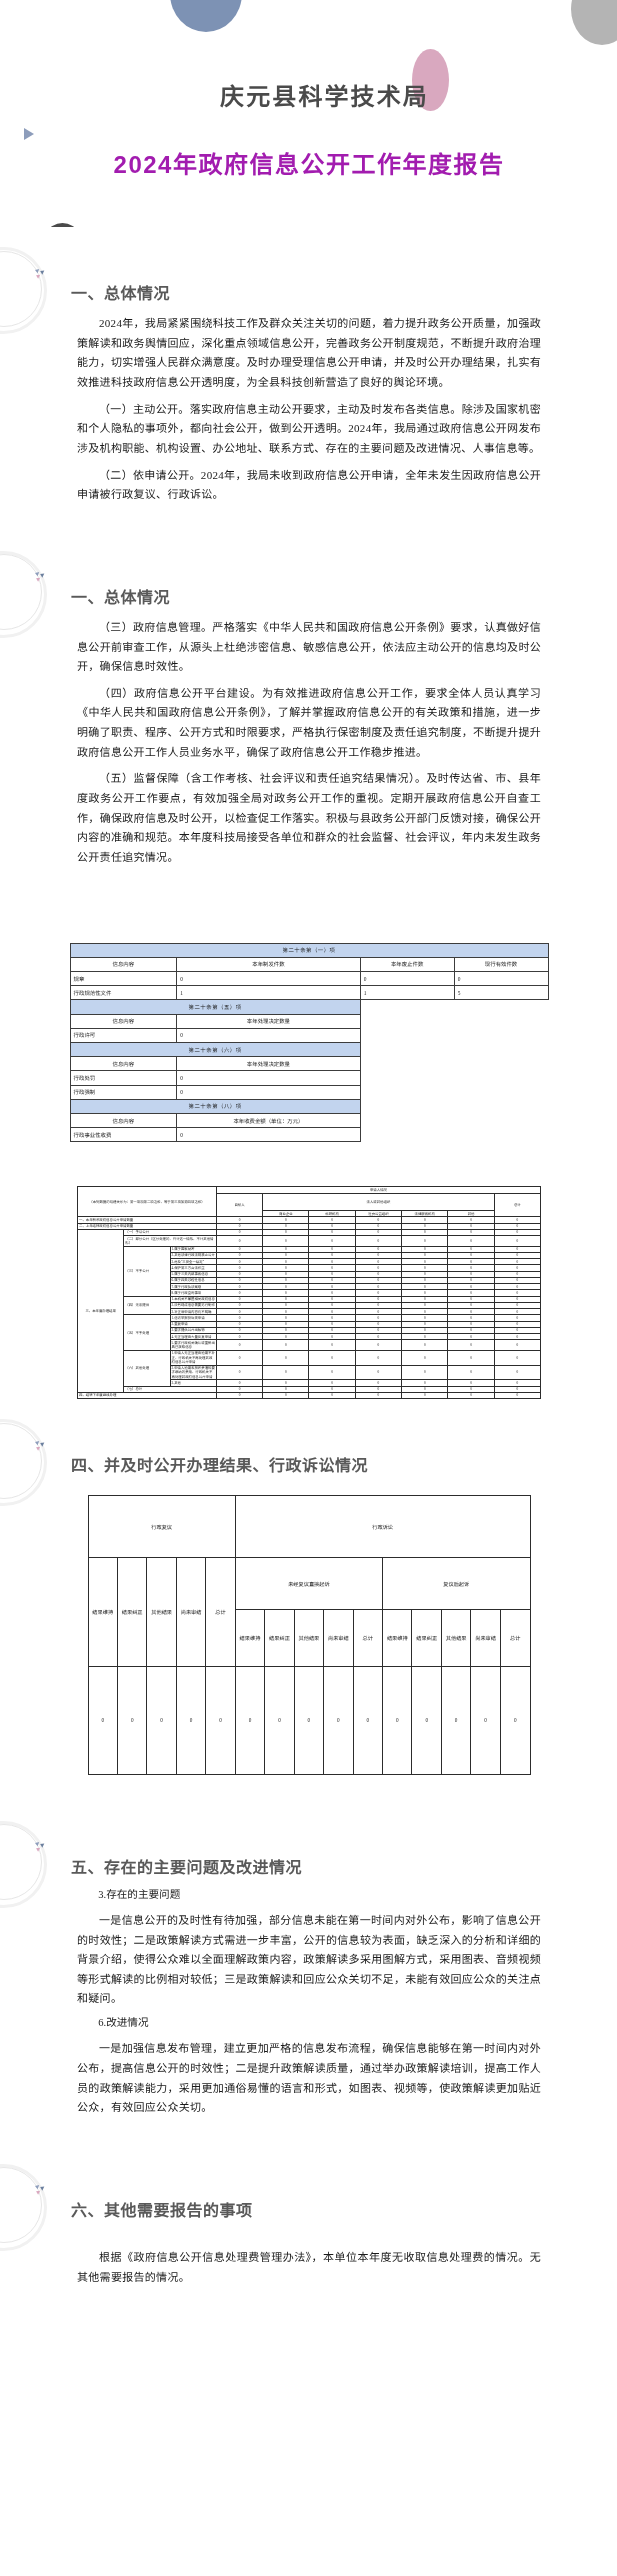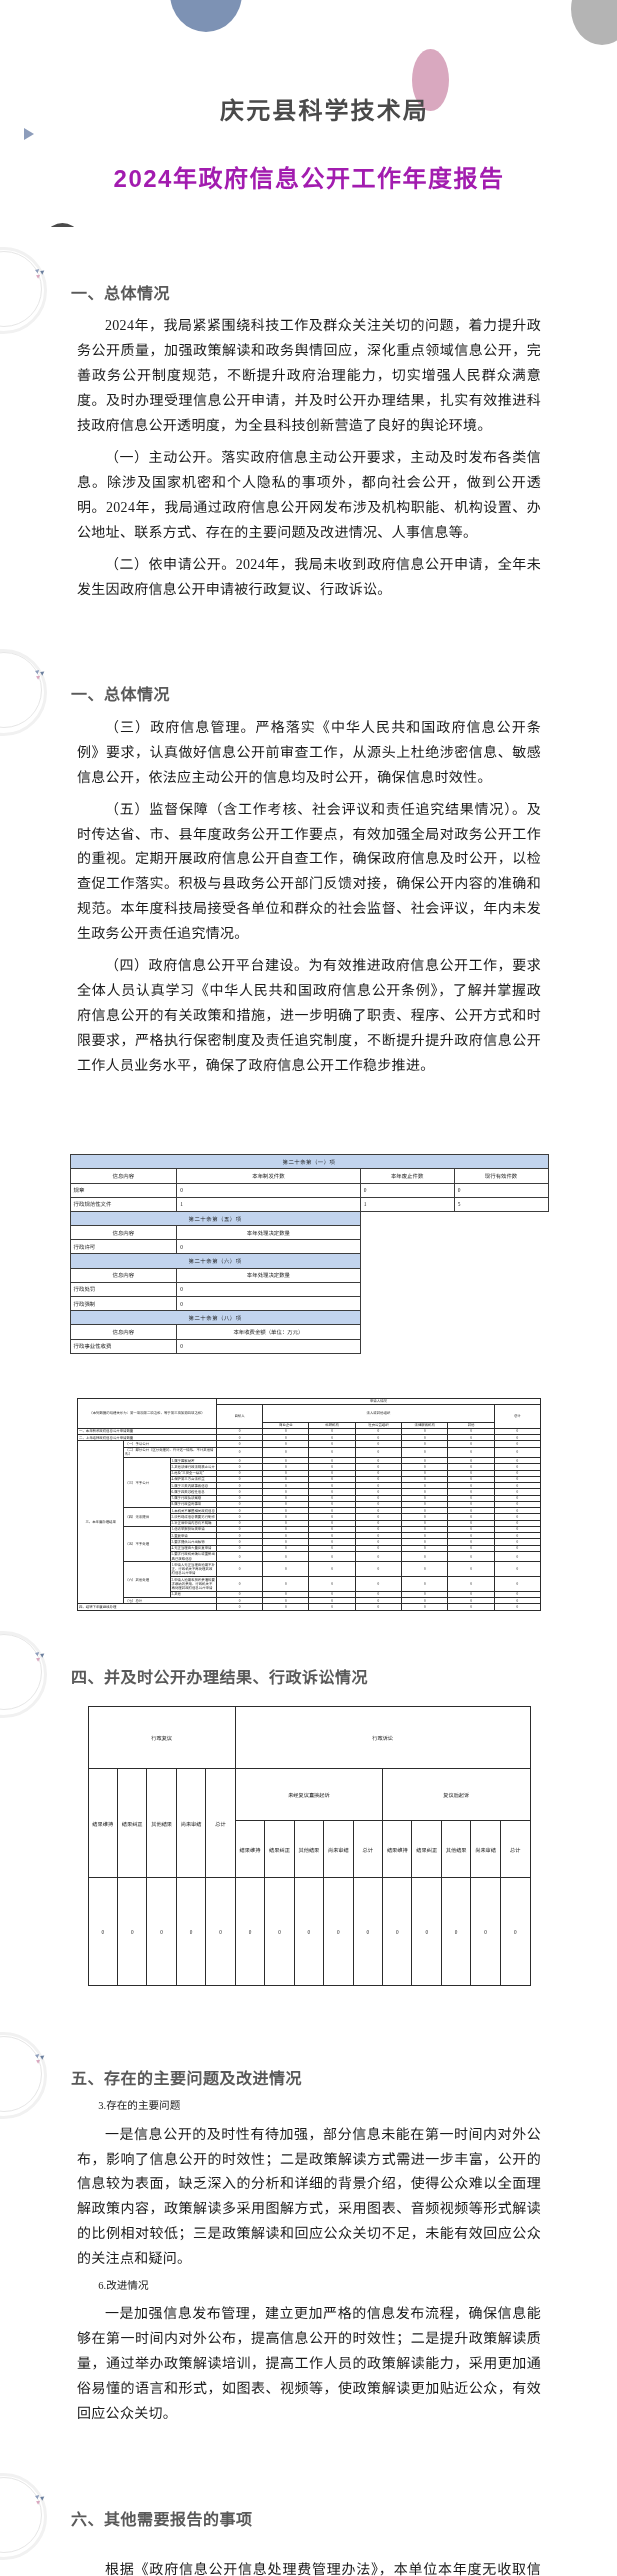--- a/index.html
+++ b/index.html
@@ -31,21 +31,21 @@
     left: 0; right: 0;
     top: 77px;
     text-align: center;
   }
   .org-title {
     font-family: "Liberation Sans", "DejaVu Sans", sans-serif;
     font-size: 24px;
     font-weight: bold;
     color: #4a4a4a;
     letter-spacing: 2.1px;
-    margin: 14px 0 33px 0;
+    margin: 0 0 33px 0;
     padding-left: 31px;
   }
   .doc-title {
     font-family: "Liberation Sans", "DejaVu Sans", sans-serif;
     font-size: 24px;
     font-weight: bold;
     color: #a21caf;
     letter-spacing: 1.5px;
     margin: 0;
   }
@@ -83,21 +83,21 @@
     border-radius: 50%;
   }
   .swoosh-dots {
     position: absolute;
     left: 34px; bottom: 27px;
     width: 12.4px; height: 12.4px;
   }
 
   .body-text {
     margin: 7.2px 77px 0 77px;
-    font-size: 14px;
+    font-size: 11px;
     line-height: 1.78;
     text-align: justify;
     text-indent: 2em;
     font-family: "Liberation Serif", "DejaVu Serif", serif;
     letter-spacing: 0.3px;
   }
   .sub-head {
     margin: 5.2px 77px 0 77px;
     font-size: 10.6px;
     line-height: 1.7;
@@ -206,22 +206,22 @@
     <div class="swoosh"></div>
     <div class="swoosh2"></div>
     <svg class="swoosh-dots" viewBox="0 0 24 24">
       <polygon points="2,4 10,2 7,10" fill="#8d9dbb"></polygon>
       <polygon points="12,6 20,5 16,13" fill="#6b7f9e"></polygon>
       <polygon points="4,14 12,13 8,21" fill="#d9a8bf"></polygon>
     </svg>
     <div class="sec-head">一、总体情况</div>
   </div>
   <p class="body-text">（三）政府信息管理。严格落实《中华人民共和国政府信息公开条例》要求，认真做好信息公开前审查工作，从源头上杜绝涉密信息、敏感信息公开，依法应主动公开的信息均及时公开，确保信息时效性。</p>
+  <p class="body-text">（四）政府信息公开平台建设。为有效推进政府信息公开工作，要求全体人员认真学习《中华人民共和国政府信息公开条例》，了解并掌握政府信息公开的有关政策和措施，进一步明确了职责、程序、公开方式和时限要求，严格执行保密制度及责任追究制度，不断提升提升政府信息公开工作人员业务水平，确保了政府信息公开工作稳步推进。</p>
   <p class="body-text">（五）监督保障（含工作考核、社会评议和责任追究结果情况）。及时传达省、市、县年度政务公开工作要点，有效加强全局对政务公开工作的重视。定期开展政府信息公开自查工作，确保政府信息及时公开，以检查促工作落实。积极与县政务公开部门反馈对接，确保公开内容的准确和规范。本年度科技局接受各单位和群众的社会监督、社会评议，年内未发生政务公开责任追究情况。</p>
-  <p class="body-text">（四）政府信息公开平台建设。为有效推进政府信息公开工作，要求全体人员认真学习《中华人民共和国政府信息公开条例》，了解并掌握政府信息公开的有关政策和措施，进一步明确了职责、程序、公开方式和时限要求，严格执行保密制度及责任追究制度，不断提升提升政府信息公开工作人员业务水平，确保了政府信息公开工作稳步推进。</p>
 </div>
 
 <div class="spacer-lg"></div>
 
 <div class="section">
   <table class="tbl-a" id="tbl-proactive">
       <tbody>
         <tr>
           <td class="band" colspan="4">第二十条第（一）项</td>
         </tr>

